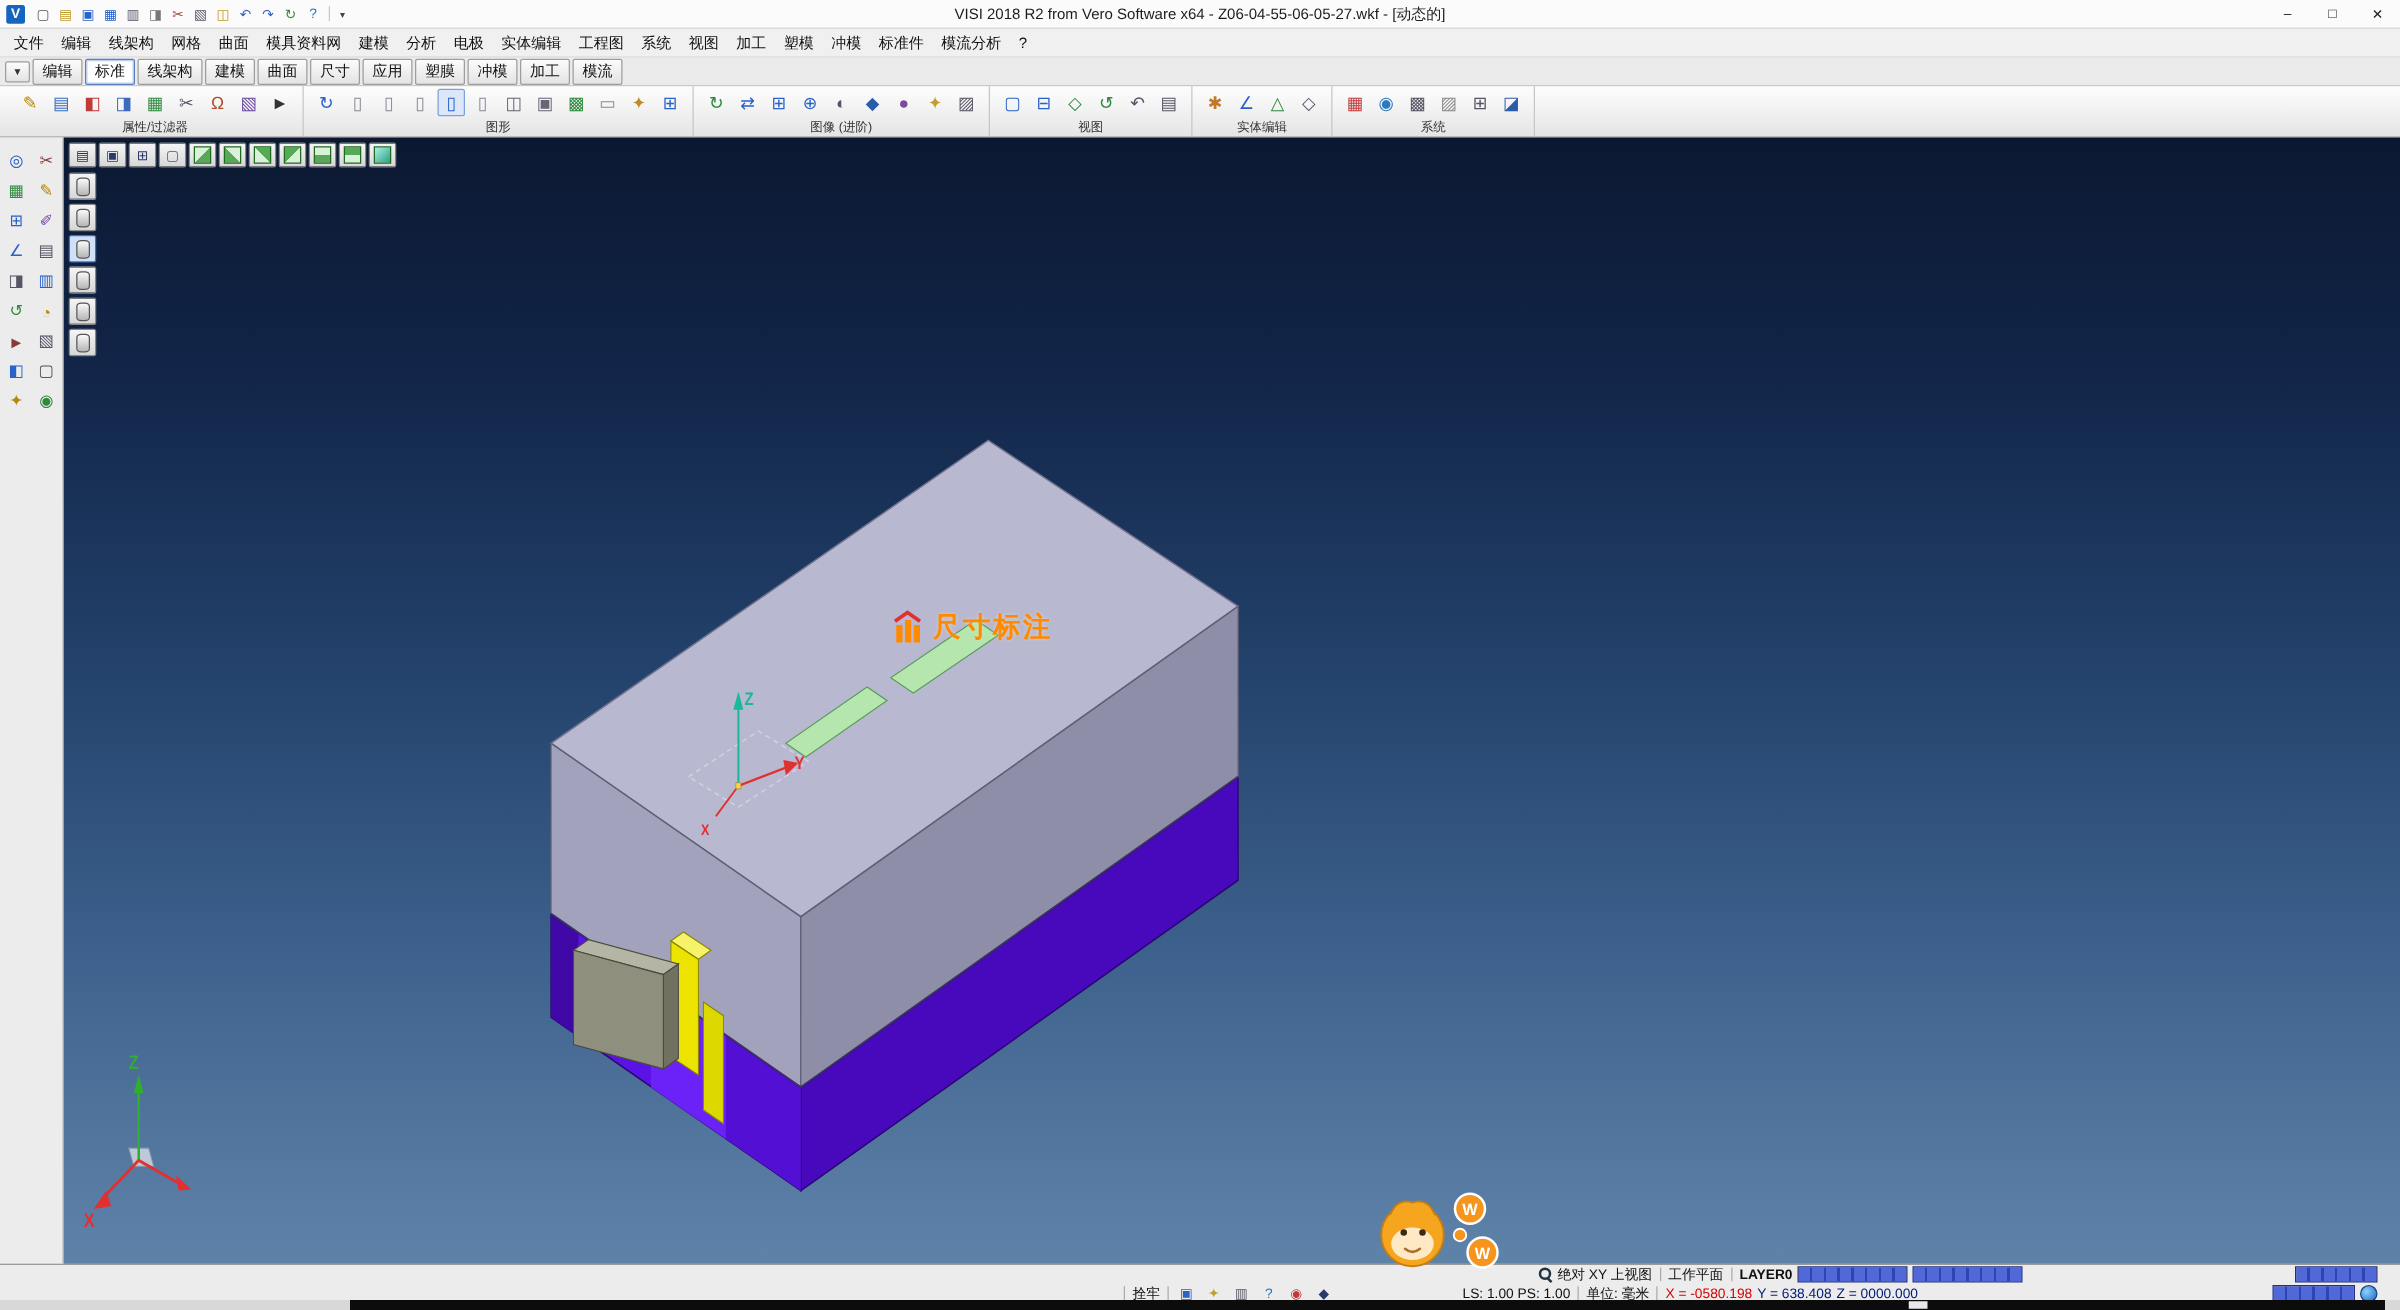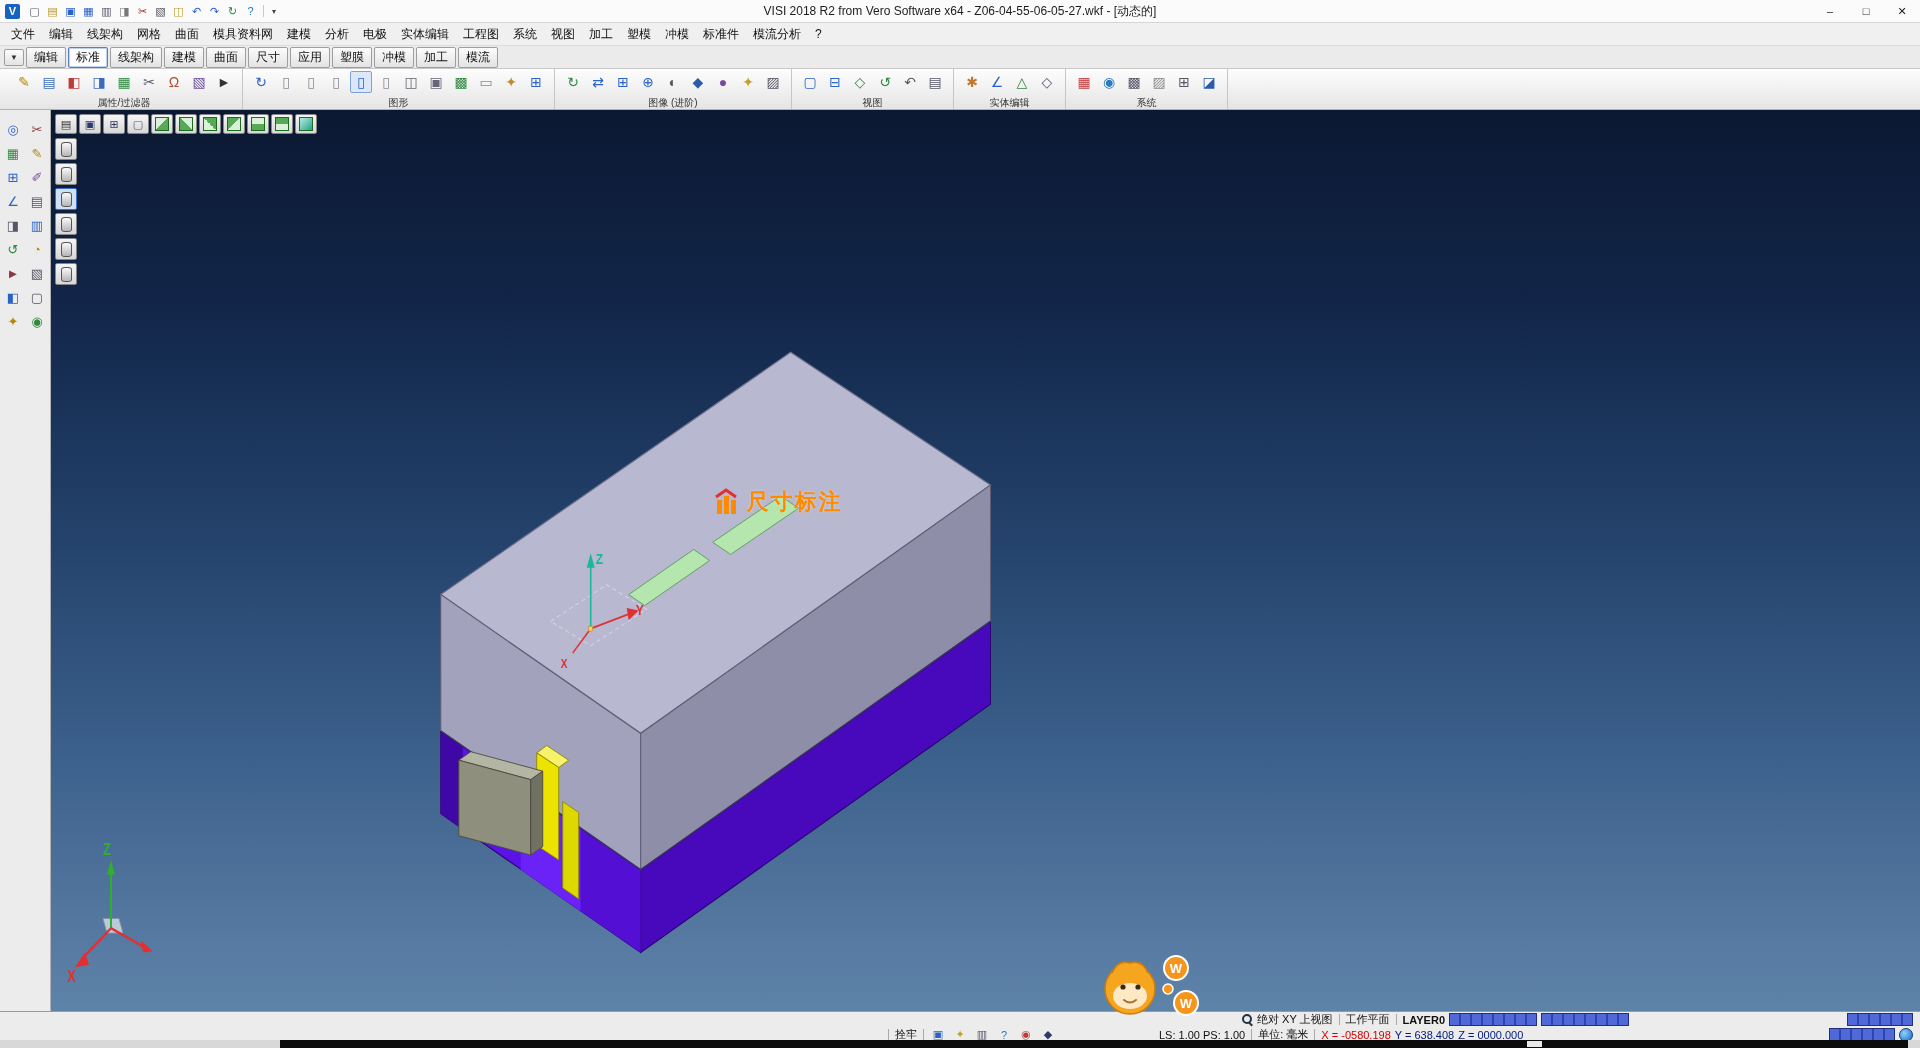--- a/index.html
+++ b/index.html
@@ -51,21 +51,21 @@
   .cylbtn.active{background:#cfe0f7;border-color:#3d6fc4}
   .cyl{width:9px;height:13px;border:1px solid #555;border-radius:4px/3px;background:linear-gradient(#fafafa,#b5b5b5)}
 
   .watermark{position:absolute;left:35.5%;top:41.8%;display:flex;align-items:center;gap:6px;z-index:2;pointer-events:none}
   .wm-text{color:#ff8a00;font-size:22px;font-weight:bold;letter-spacing:2px;text-shadow:0 0 3px rgba(255,230,190,.55);white-space:nowrap}
 
   .mascot{position:absolute;left:56%;bottom:-14px;z-index:10}
 
   
   .statusbar{height:28px;background:#ececec;border-top:1px solid #9a9a9a;display:flex;flex-direction:column;font-size:11px;color:#101010;flex:0 0 auto}
-  .srow{flex:1;display:flex;align-items:center;gap:4px;padding:0 7px;white-space:nowrap}
+  .srow{flex:1;display:flex;align-items:center;gap:4px;padding:0 18px;white-space:nowrap}
   .sep{width:1px;height:11px;background:#aaa;margin:0 2px;flex:0 0 auto}
   .stext{white-space:nowrap}
   .bold{font-weight:bold}
   .flexsp{flex:1}
   .sp875{width:875px;flex:0 0 auto}
   .sp95{width:95px;flex:0 0 auto}
   .sp210{width:210px;flex:0 0 auto}
   .bluebar{width:86px;height:11px;border:1px solid #20307e;background:repeating-linear-gradient(90deg,#5068d8 0 9px,#2c45b4 9px 11px);flex:0 0 auto}
   .bluebar.short{width:64px}
   .sbicon{width:16px;height:14px;display:flex;align-items:center;justify-content:center;font-size:11px}

